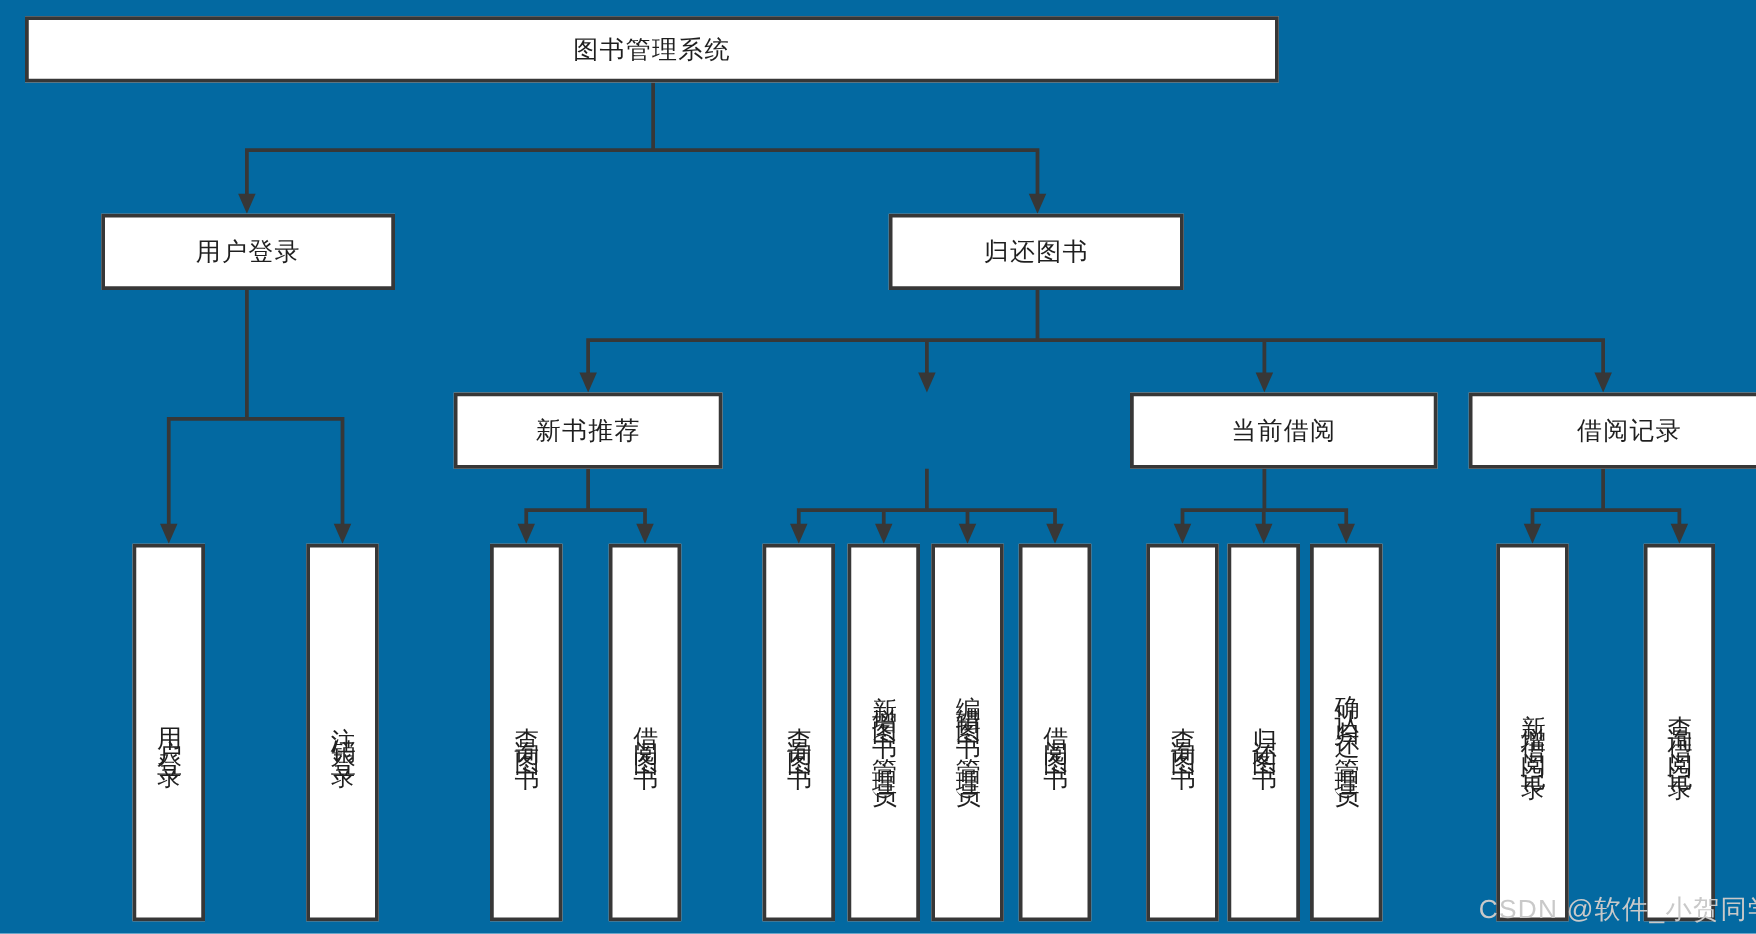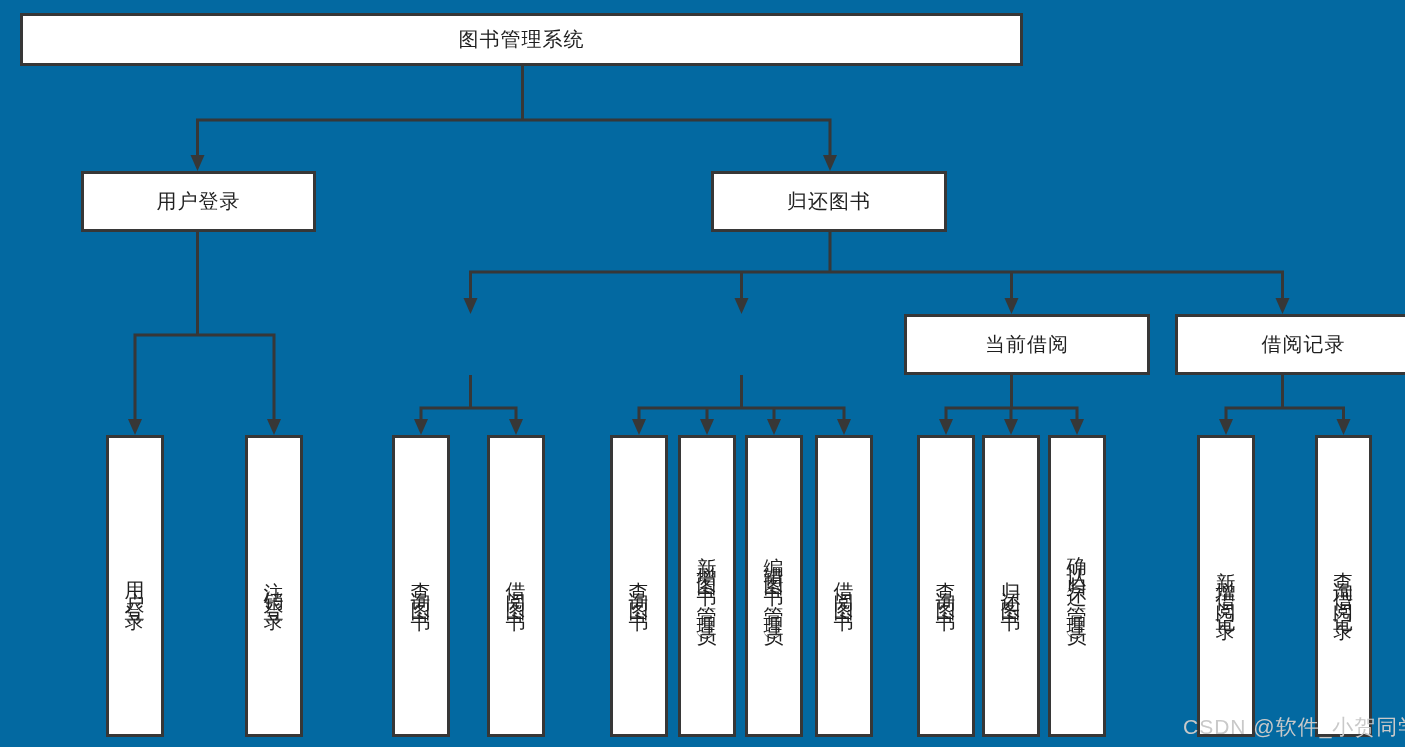--- a/index.html
+++ b/index.html
@@ -97,20 +97,23 @@
     <span>图书管理系统</span>
   </div>
 
   <div class="box hbox" style="left:81px;top:171px;width:235px;height:61px">
     <span>用户登录</span>
   </div>
   <div class="box hbox" style="left:711px;top:171px;width:236px;height:61px">
     <span>归还图书</span>
   </div>
 
+  <div class="box hbox" style="left:363px;top:314px;width:215px;height:61px">
+    <span>新书推荐</span>
+  </div>
   <div class="box hbox" style="left:904px;top:314px;width:246px;height:61px">
     <span>当前借阅</span>
   </div>
   <div class="box hbox" style="left:1175px;top:314px;width:257px;height:61px">
     <span>借阅记录</span>
   </div>
 
   <div class="box vbox" style="left:106px;top:435px;width:58px;height:302px">
     <span>用户登录</span>
   </div>

